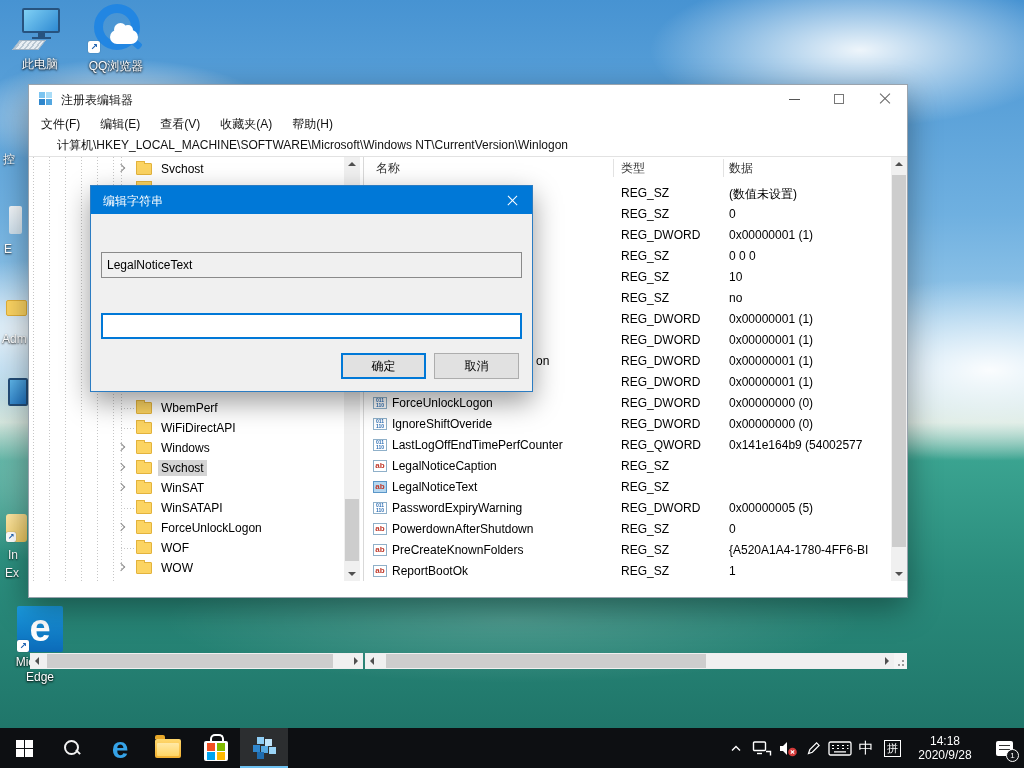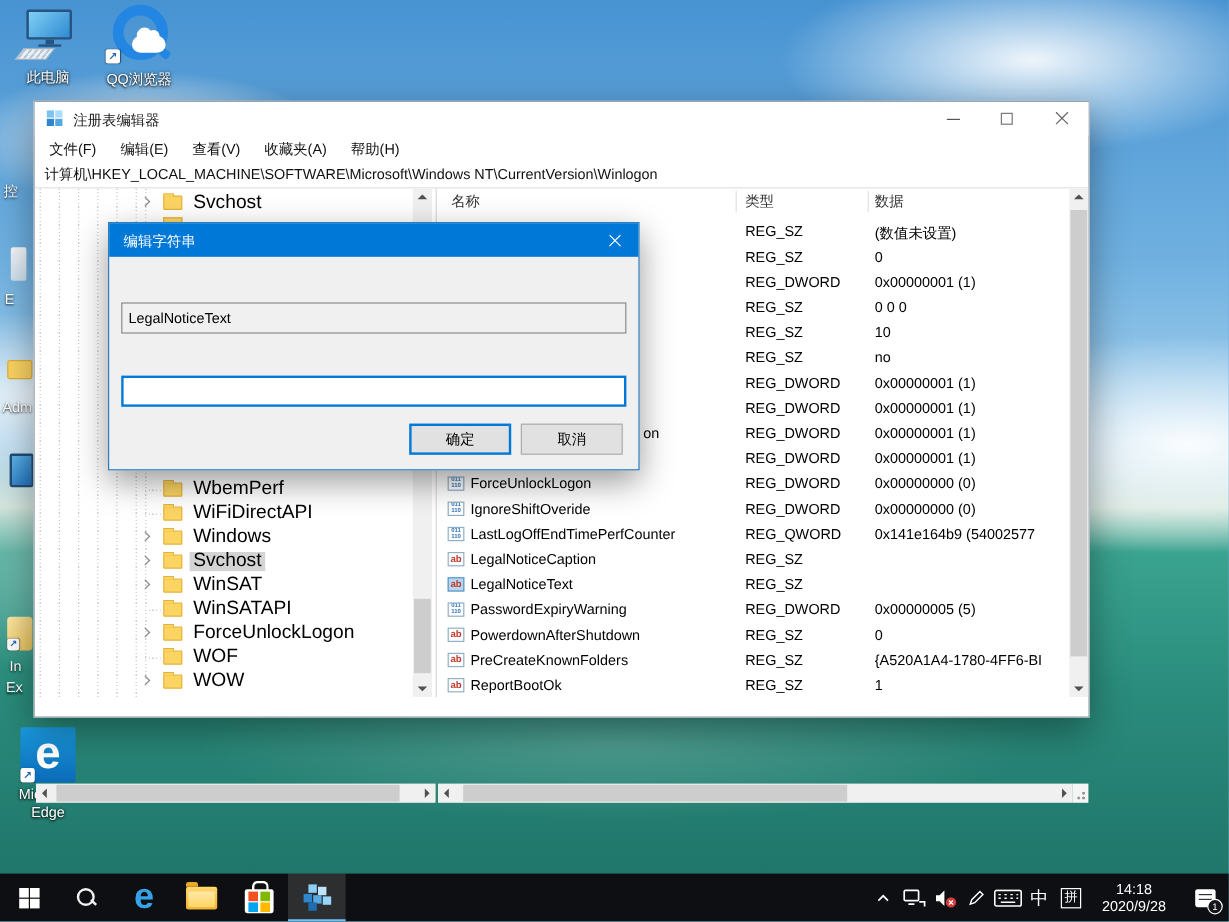--- a/index.html
+++ b/index.html
@@ -55,28 +55,28 @@
   .wico i:nth-child(4){left:7px;top:7px;background:#54a7e0;}
   .wtitle{position:absolute;left:32px;top:7px;font-size:12px;color:#1a1a1a;}
   .wbtn{position:absolute;top:0;width:45px;height:28px;}
   .wbtn.minb{right:90px;}.wbtn.maxb{right:45px;}.wbtn.closeb{right:0;}
   .g-min{position:absolute;left:17px;top:14px;width:11px;height:1px;background:#555;}
   .g-max{position:absolute;left:17px;top:9px;width:10px;height:10px;border:1px solid #777;}
   .g-x::before,.g-x::after{content:"";position:absolute;left:16px;top:13px;width:14px;height:1px;background:#666;}
   .g-x::before{transform:rotate(45deg);}.g-x::after{transform:rotate(-45deg);}
   .menubar{height:22px;display:flex;align-items:center;padding-left:2px;font-size:12px;color:#111;}
   .menu-item{padding:0 10px;}
-  .addressbar{height:22px;line-height:21px;font-size:12px;color:#111;padding-left:8px;border-bottom:1px solid #e2e2e2;white-space:nowrap;}
+  .addressbar{height:22px;line-height:21px;font-size:12px;color:#111;padding-left:28px;border-bottom:1px solid #e2e2e2;white-space:nowrap;}
   .main{position:absolute;left:0;top:72px;width:878px;height:424px;}
   .divider{position:absolute;left:334px;top:0;width:1px;height:424px;background:#d9d9d9;}
   
   .tree{position:absolute;left:0;top:0;width:334px;height:424px;overflow:hidden;}
   .guide{position:absolute;top:0;bottom:0;width:1px;background:repeating-linear-gradient(to bottom,#c6c6c6 0 1px,transparent 1px 3px);}
   .tconn{position:absolute;left:92px;top:0;width:1px;height:412px;background:repeating-linear-gradient(to bottom,#c6c6c6 0 1px,transparent 1px 3px);}
-  .titem{position:absolute;left:0;width:315px;height:20px;font-size:16px;}
+  .titem{position:absolute;left:0;width:315px;height:20px;font-size:12px;}
   .texp{position:absolute;left:89px;top:6px;width:6px;height:6px;border-top:1.5px solid #8a8a8a;border-right:1.5px solid #8a8a8a;transform:rotate(45deg);}
   .tstub{position:absolute;left:92px;top:10px;width:13px;height:1px;background:repeating-linear-gradient(to right,#c6c6c6 0 1px,transparent 1px 3px);}
   .tfolder{position:absolute;left:107px;top:4px;width:16px;height:12px;background:#fcd462;border:1px solid #e3b33c;border-radius:1px;}
   .tfolder::before{content:"";position:absolute;left:-1px;top:-3px;width:7px;height:2px;background:#fcd462;border:1px solid #e3b33c;border-bottom:none;border-radius:1px 1px 0 0;}
   .tlabel{position:absolute;left:129px;top:2px;white-space:nowrap;padding:0 3px;line-height:16px;}
   .titem.sel .tlabel{background:#d4d4d4;}
   .tpartial{position:absolute;left:107px;top:24px;width:16px;height:5px;background:#fcd462;border:1px solid #e3b33c;border-bottom:none;}
   
   .list{position:absolute;left:336px;top:0;width:542px;height:424px;overflow:hidden;}
   .lheader{position:absolute;left:0;top:0;width:526px;height:22px;font-size:12px;color:#333;}

